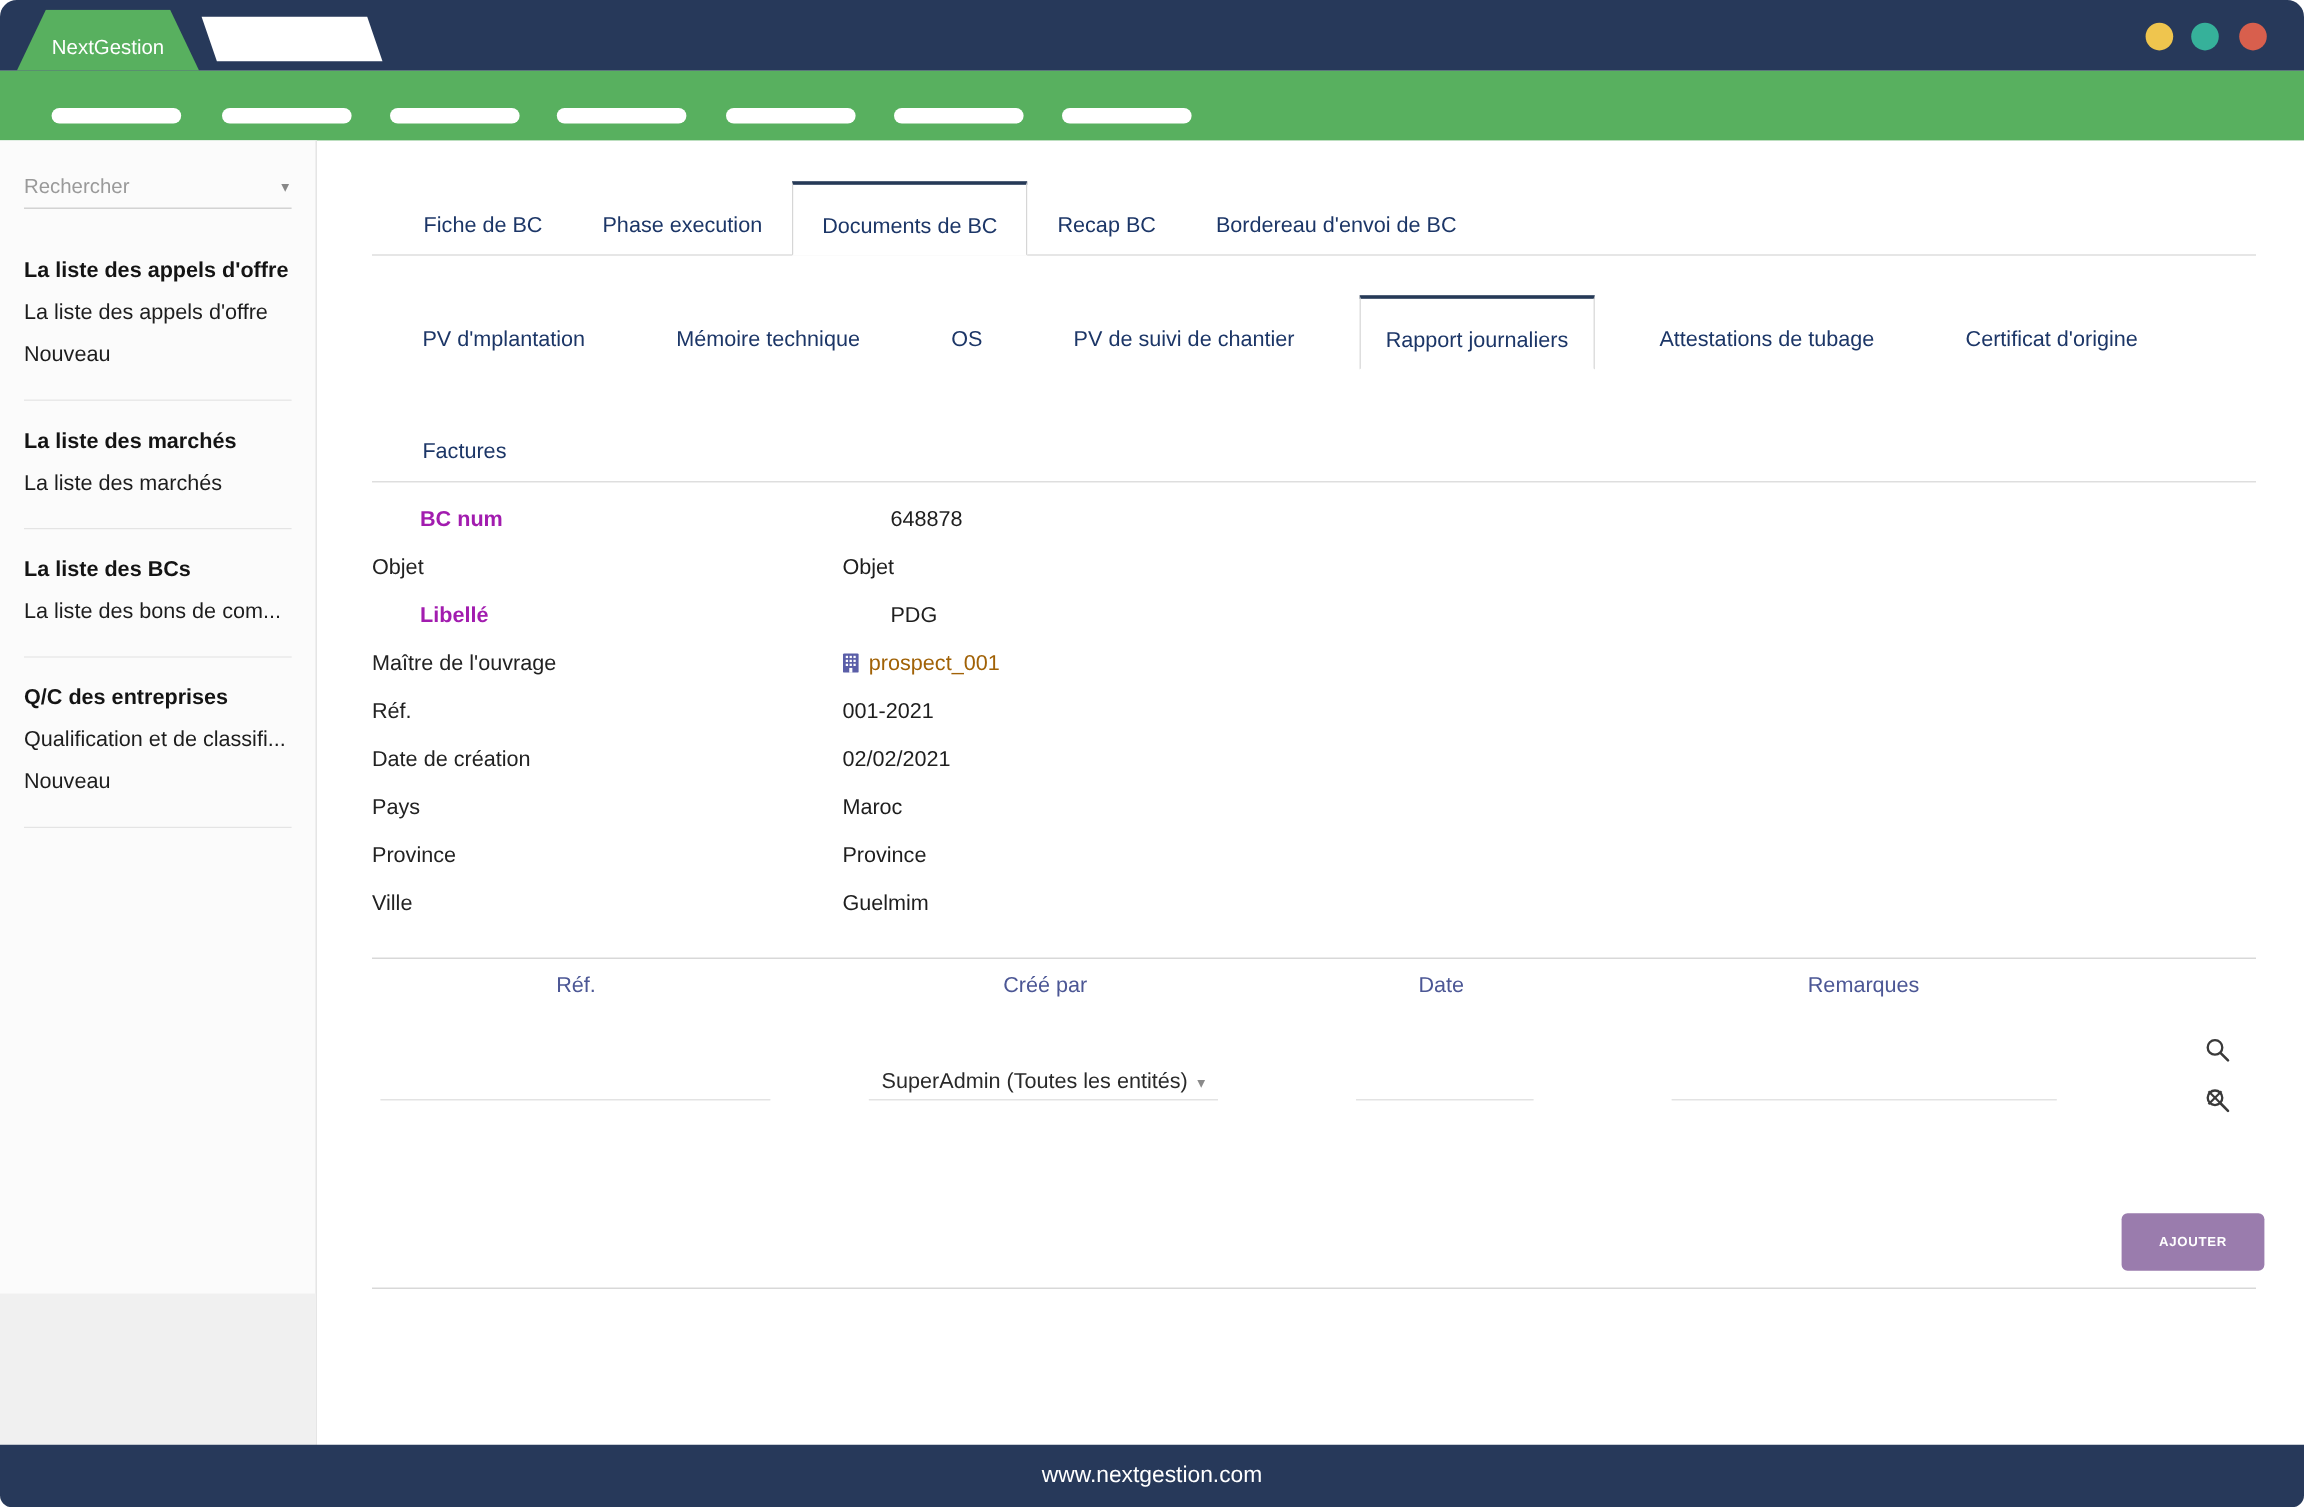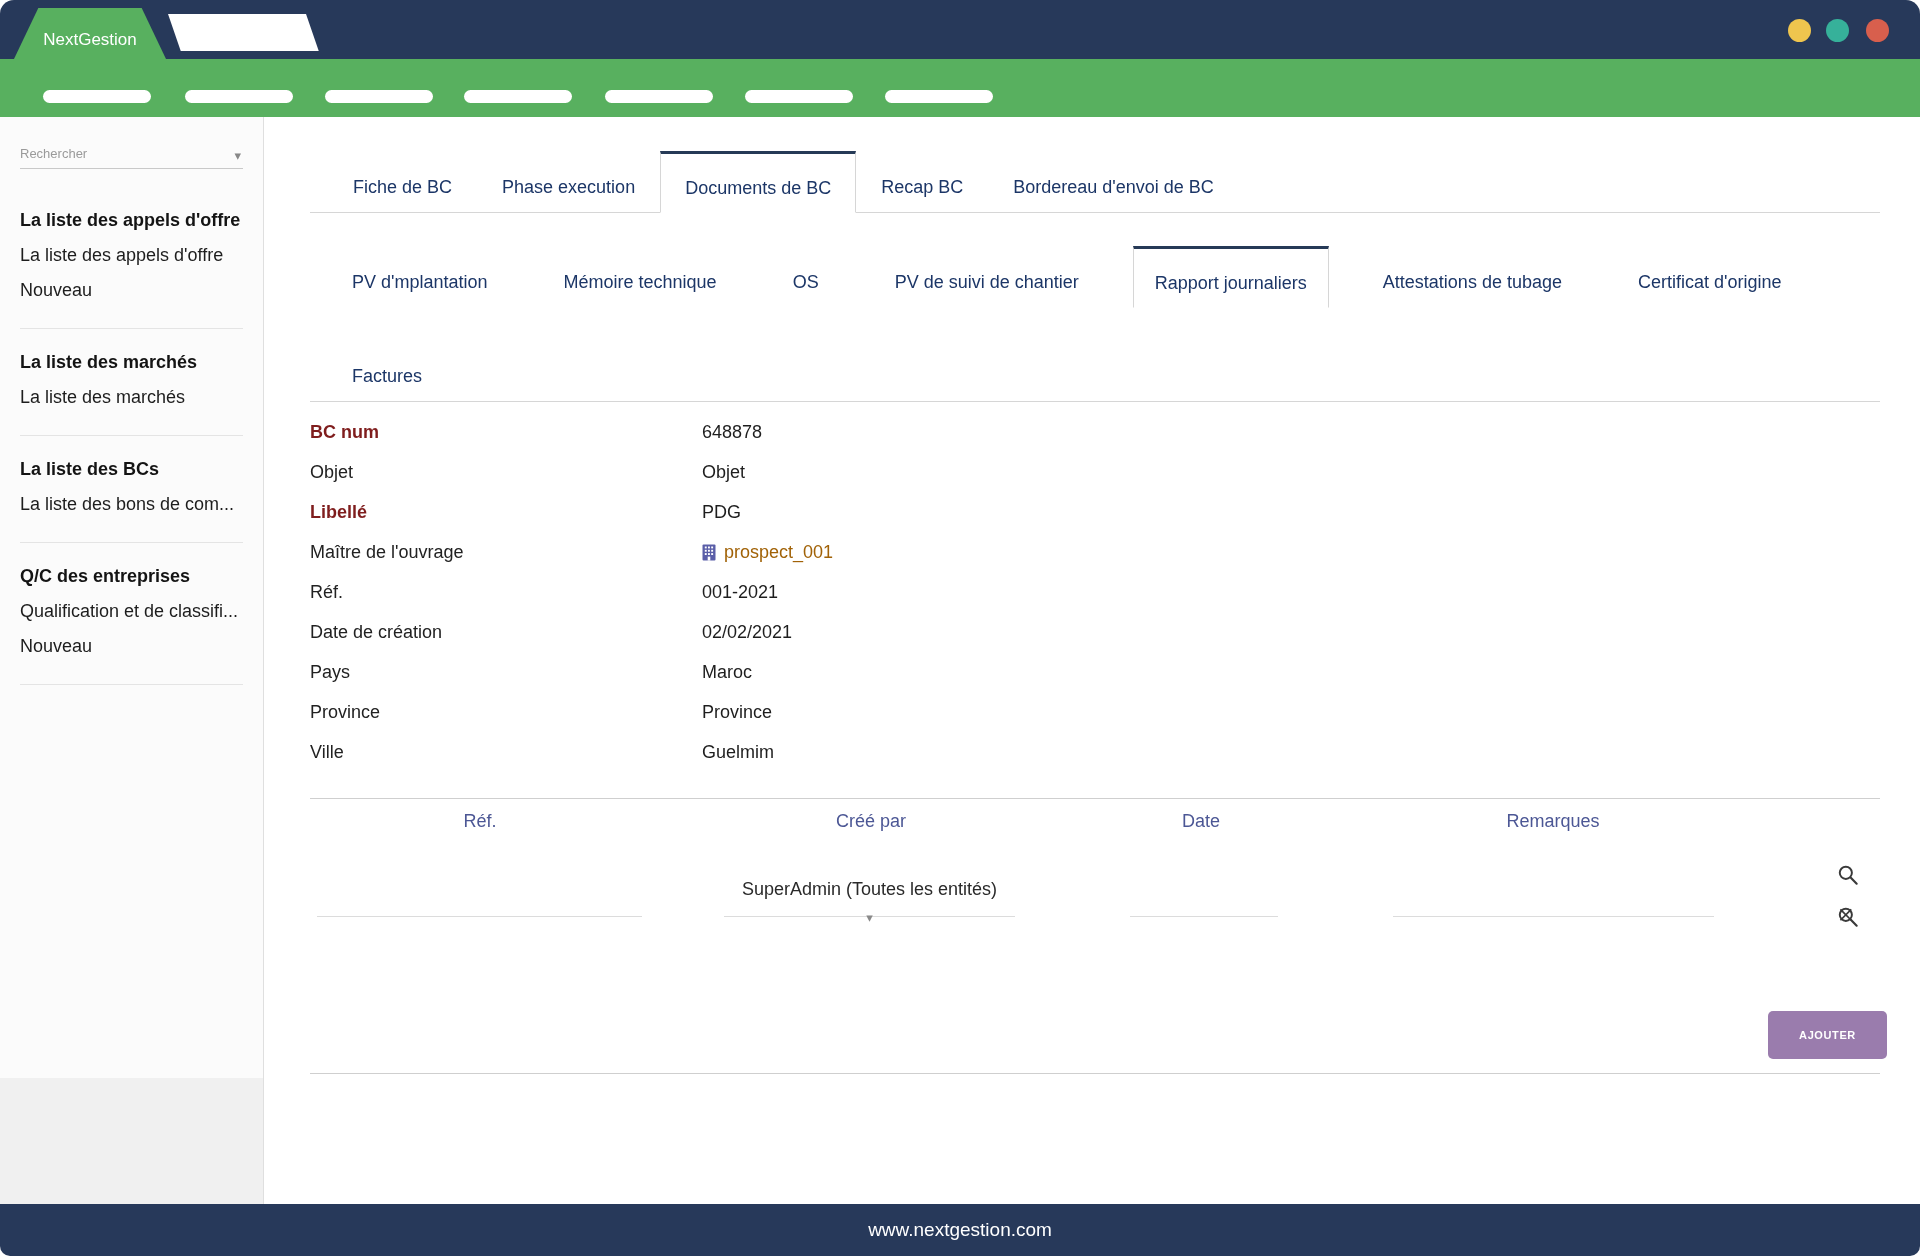--- a/index.html
+++ b/index.html
@@ -24,21 +24,21 @@
   .pill:nth-of-type(1) { left: 43px; }  .pill:nth-of-type(2) { left: 185px; }
   .pill:nth-of-type(3) { left: 325px; } .pill:nth-of-type(4) { left: 464px; }
   .pill:nth-of-type(5) { left: 605px; } .pill:nth-of-type(6) { left: 745px; }
   .pill:nth-of-type(7) { left: 885px; }
 
   
   .sidebar { position: absolute; top: 117px; left: 0; width: 264px; height: 1087px; background: #FBFBFB; border-right: 1px solid #DFDFDF; }
   .sidebar::after { content: ""; position: absolute; left: 0; bottom: 0; width: 100%; height: 126px; background: #F0F0F0; }
   .side-search { position: relative; margin: 22px 20px 0 20px; }
   .side-search input { width: 100%; border: none; border-bottom: 1px solid #C9C9C9; background: transparent;
-    font-size: 13px; padding: 7px 20px 7px 0; color: #333; outline: none; font-family: inherit; }
+    font-size: 17px; padding: 7px 20px 7px 0; color: #333; outline: none; font-family: inherit; }
   .side-search input::placeholder { color: #9A9A9A; }
   .side-caret { position: absolute; right: 2px; top: 9px; color: #888; font-size: 13px; }
   .side-sections { margin: 32px 20px 0 20px; }
   .side-section { border-bottom: 1px solid #E4E4E4; padding: 16px 0 20px 0; }
   .side-section:first-child { padding-top: 2px; }
   .side-title { font-weight: bold; font-size: 18px; color: #141414; padding: 7px 0; }
   .side-item { font-size: 18px; color: #1D1D1D; padding: 7px 0; cursor: pointer; white-space: nowrap; overflow: hidden; }
 
   
   .content { position: absolute; top: 117px; left: 264px; width: 1656px; }
@@ -49,33 +49,33 @@
   .sub-tabs  { margin-top: 32px; padding-left: 20px; gap: 32px; }
   .tab { height: 62px; display: flex; align-items: flex-end; padding: 0 24px 13px 24px; font-size: 18px;
     color: #1C3667; cursor: pointer; border: 1px solid transparent; white-space: nowrap; }
   .sub-tabs .tab { padding: 0 21px 13px 21px; }
   .tab.active { background: #fff; border: 1px solid #D6D6D6; border-top: 3px solid #263A57;
     border-bottom: 1px solid #fff; margin-bottom: -1px; }
 
   .bc-form { margin-top: 10px; }
   .frow { display: flex; align-items: center; min-height: 40px; font-size: 18px; }
   .flabel { width: 392px; color: #222; flex: none; }
-  .flabel.em { font-weight: bold; color: #7f1d1d; }
+  .flabel.em { font-weight: bold; color: #a21caf; margin-left: 40px; }
   .fvalue { color: #1E1E1E; display: flex; align-items: center; gap: 7px; }
   .flink { color: #a16207; cursor: pointer; }
 
   
   .tableblock { position: relative; margin-top: 26px; height: 276px; border-top: 1px solid #CFCFCF; border-bottom: 1px solid #CFCFCF; }
   .th { position: absolute; top: 12px; transform: translateX(-50%); font-size: 18px; color: #4C5795; white-space: nowrap; }
   .th1 { left: 170px; } .th2 { left: 561px; } .th3 { left: 891px; } .th4 { left: 1243px; }
   .funder { position: absolute; top: 88px; height: 30px; border: none; border-bottom: 1px solid #DCDCDC;
     background: transparent; outline: none; font-size: 18px; font-family: inherit; color: #222; }
   .f1 { left: 7px; width: 325px; } .f3 { left: 820px; width: 148px; } .f4 { left: 1083px; width: 321px; }
   .fselect { position: absolute; left: 414px; top: 88px; width: 291px; height: 30px; border-bottom: 1px solid #DCDCDC;
-    display: flex; align-items: center; justify-content: center; gap: 8px; font-size: 18px; color: #2A2A2A; cursor: pointer; flex-direction: column; }
+    display: flex; align-items: center; justify-content: center; gap: 8px; font-size: 18px; color: #2A2A2A; cursor: pointer; }
   .fselect .caret { color: #8A8A8A; font-size: 13px; margin-top: 2px; }
   .iconbtn { position: absolute; left: 1524px; width: 28px; height: 28px; cursor: pointer; display: flex; align-items: center; justify-content: center; }
   .icon-search-pos { top: 62px; } .icon-searchoff-pos { top: 104px; }
   .btn-ajouter { position: absolute; top: 212px; right: -7px; width: 119px; height: 48px; background: #9A7CAD;
     border: none; border-radius: 5px; color: #fff; font-weight: bold; font-size: 11px; letter-spacing: 0.6px;
     cursor: pointer; font-family: inherit; }
 
   
   .footer { position: absolute; bottom: 0; left: 0; width: 1920px; height: 52px; background: #27395A;
     display: flex; align-items: center; justify-content: center; border-radius: 0 0 10px 10px; }

